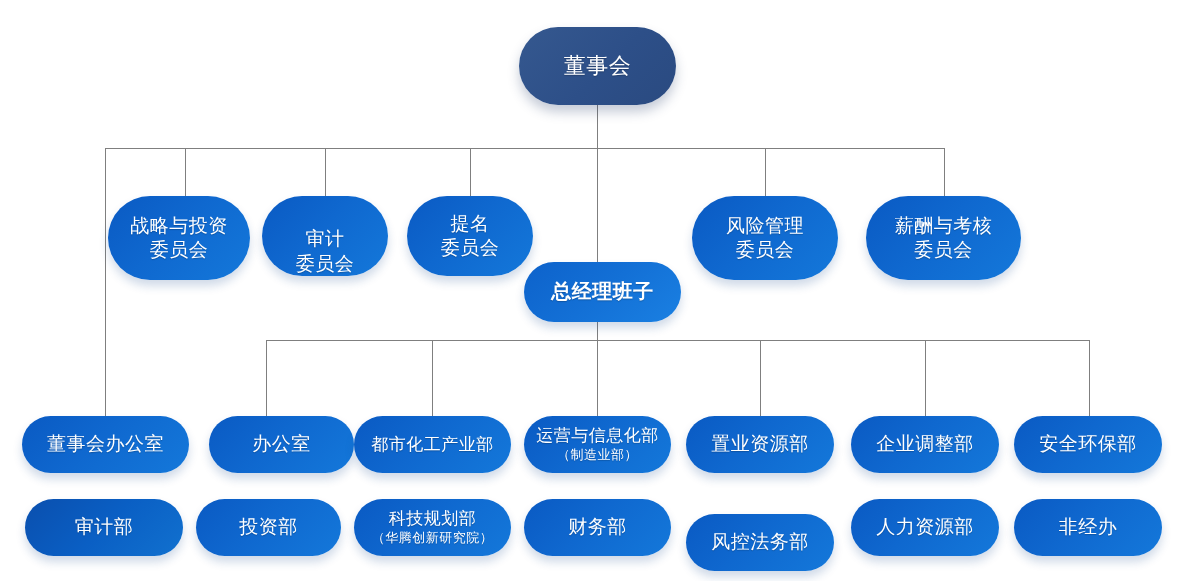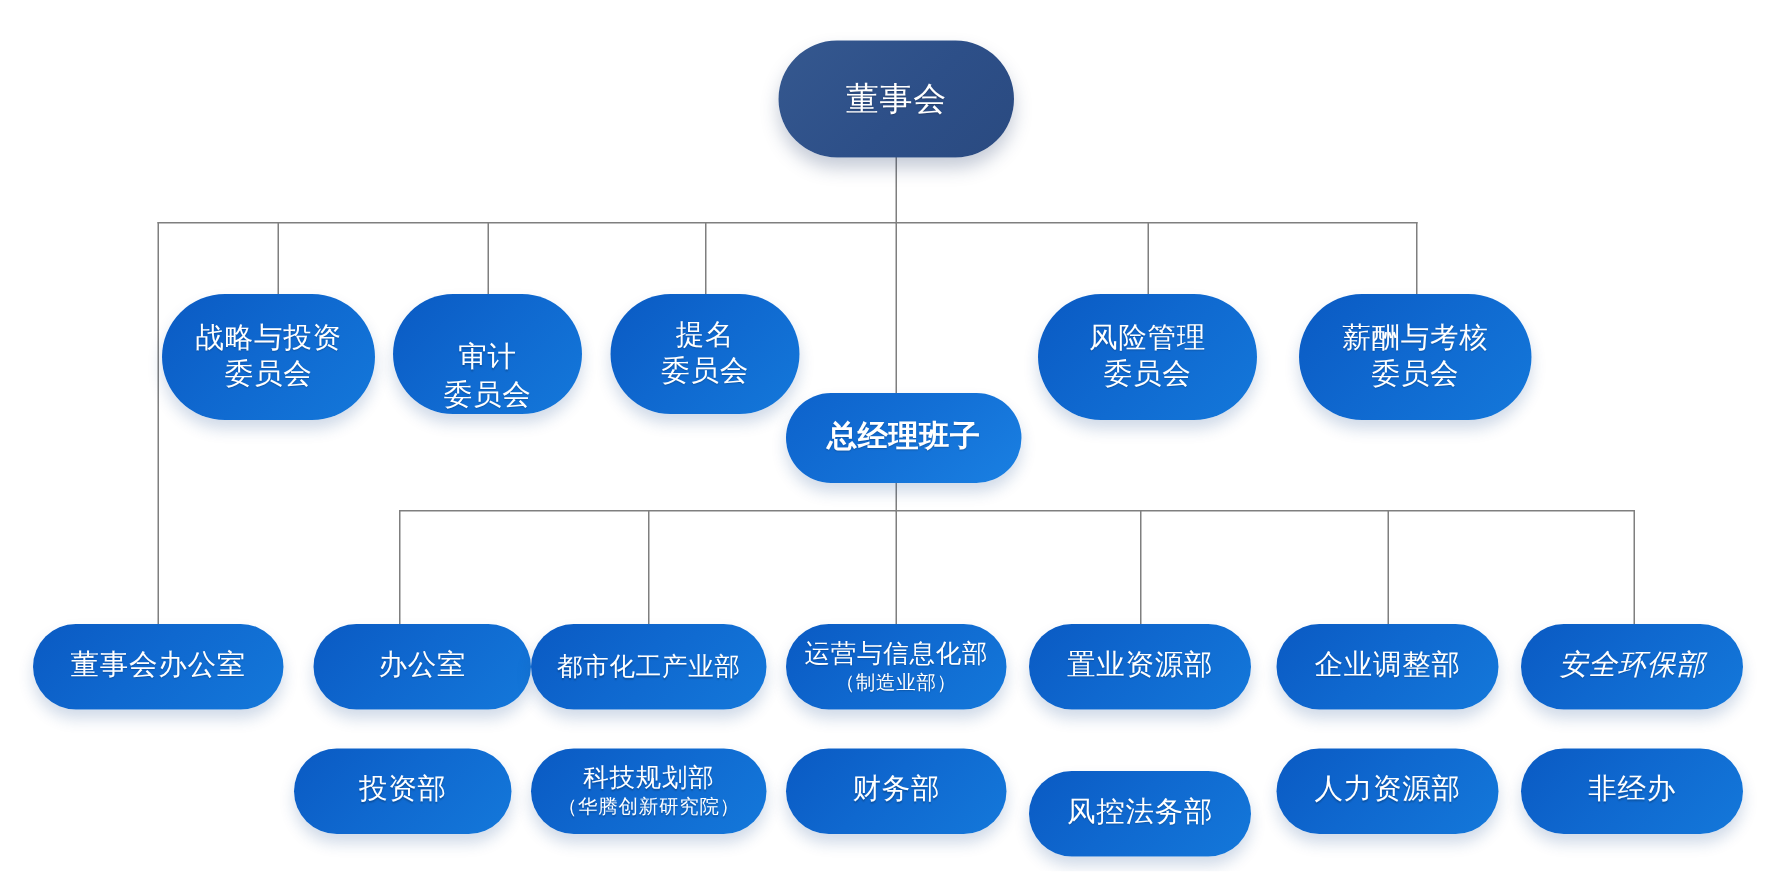--- a/index.html
+++ b/index.html
@@ -164,24 +164,27 @@
   </div>
 
   <div class="node v-blue fs-dept" style="left:686px; top:416px; width:148px; height:57px;">
     <span class="label">置业资源部</span>
   </div>
 
   <div class="node v-blue fs-dept" style="left:851px; top:416px; width:148px; height:57px;">
     <span class="label">企业调整部</span>
   </div>
 
-  <div class="node v-blue fs-dept" style="left:1014px; top:416px; width:148px; height:57px;font-style:italic;">
+  <div class="node v-blue fs-dept" style="left:1014px; top:416px; width:148px; height:57px;">
     <span class="label">安全环保部</span>
   </div>
 
+  <div class="node v-blue-deep fs-dept" style="left:25px; top:499px; width:158px; height:57px;">
+    <span class="label">审计部</span>
+  </div>
 
   <div class="node v-blue fs-dept" style="left:196px; top:499px; width:145px; height:57px;">
     <span class="label">投资部</span>
   </div>
 
   <div class="node v-blue fs-dept-sm" style="left:354px; top:499px; width:157px; height:57px;">
     <div>
       <span class="label">科技规划部</span>
       <span class="sub fs-sub">（华腾创新研究院）</span>
     </div>

